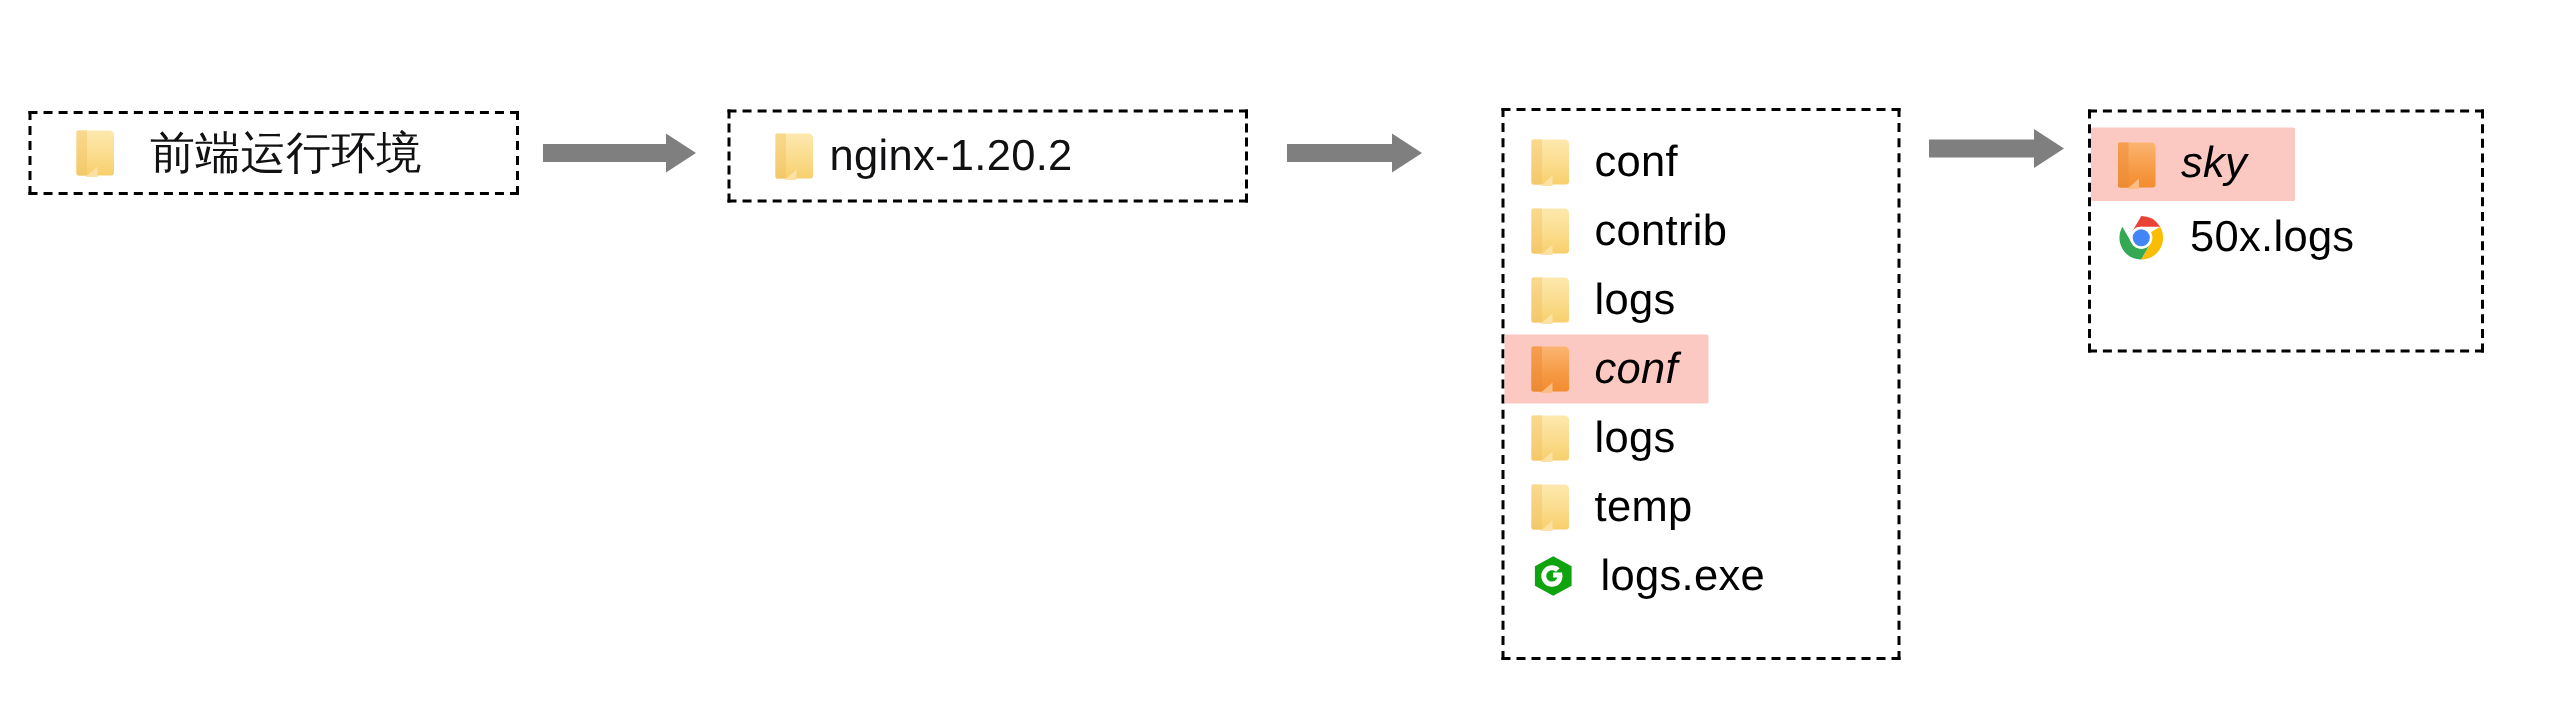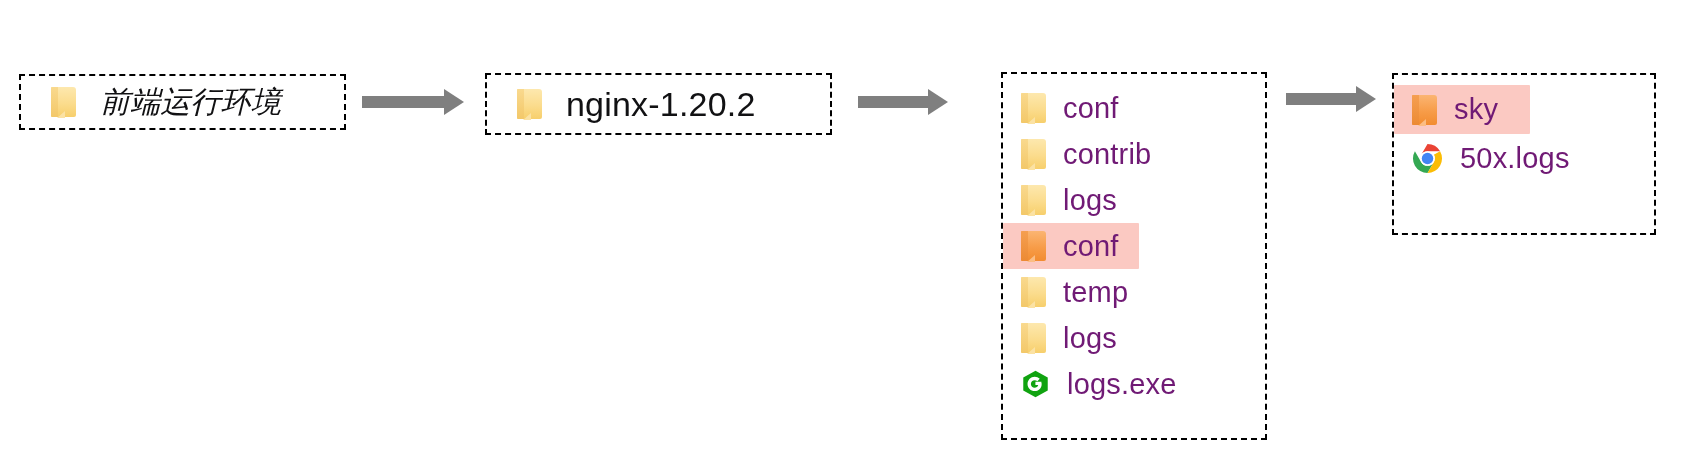--- a/index.html
+++ b/index.html
@@ -19,37 +19,37 @@
     inset: 0;
   }
 
   
   .box {
     position: absolute;
     border: 2px dashed #000000;
     box-sizing: border-box;
     background: transparent;
   }
-  #box-frontend   { left: 19px;   top: 74px;  width: 327px; height: 56px; font-style: italic; }
+  #box-frontend   { left: 19px;   top: 74px;  width: 327px; height: 56px; }
   #box-nginx      { left: 485px;  top: 73px;  width: 347px; height: 62px; }
   #box-nginxdir   { left: 1001px; top: 72px;  width: 266px; height: 368px; }
   #box-html       { left: 1392px; top: 73px;  width: 264px; height: 162px; }
 
   
   .single-row {
     position: absolute;
     left: 0; top: 0; right: 0; bottom: 0;
     display: flex;
     align-items: center;
     padding-left: 30px;
     box-sizing: border-box;
   }
   .single-row .label {
-    margin-left: 24px;
-    font-size: 34px;
+    margin-left: 11px;
+    font-size: 29px;
     color: #111113;
     white-space: nowrap;
     letter-spacing: .2px;
   }
   #box-frontend .label { font-size: 30px; margin-left: 24px; }
 
   
   .list {
     position: absolute;
     left: 0; top: 0; right: 0;
@@ -61,27 +61,28 @@
     align-items: center;
     height: 46px;
     padding-left: 18px;
     box-sizing: border-box;
     width: max-content;
     border-radius: 1px;
   }
   .row .label {
     margin-left: 17px;
     font-size: 29px;
-    color: #701a75;
+    color: #000000;
     white-space: nowrap;
     letter-spacing: .2px;
   }
   .row.highlight {
     background: #fbc9c2;
     padding-right: 20px;
+    font-style: italic;
   }
   #box-html .list { padding-top: 10px; }
   #box-html .row { height: 49px; }
   #box-html .row.highlight { padding-right: 32px; }
 
   
   .folder-icon {
     position: relative;
     width: 25px;
     height: 30px;
@@ -233,30 +234,30 @@
         </span>
         <span class="label">conf</span>
       </div>
 
       <div class="row">
         <span class="folder-icon">
           <span class="back"></span>
             <span class="spine"></span>
             <span class="flap"></span>
         </span>
+        <span class="label">logs</span>
+      </div>
+
+      <div class="row">
+        <span class="folder-icon">
+          <span class="back"></span>
+            <span class="spine"></span>
+            <span class="flap"></span>
+        </span>
         <span class="label">temp</span>
-      </div>
-
-      <div class="row">
-        <span class="folder-icon">
-          <span class="back"></span>
-            <span class="spine"></span>
-            <span class="flap"></span>
-        </span>
-        <span class="label">logs</span>
       </div>
 
       <div class="row">
         <svg class="nginx-icon" viewBox="0 0 32 32">
           <polygon points="16,1.5 29.5,8.8 29.5,23.2 16,30.5 2.5,23.2 2.5,8.8" fill="#10a310"></polygon>
           <path d="M22.5 13.5 h-6.6 v3.6 h3.1 c-0.45 2.0 -2.1 3.0 -3.9 3.0
                    c-2.3 0 -4.2 -1.85 -4.2 -4.15 c0 -2.3 1.85 -4.2 4.2 -4.2
                    c1.15 0 2.2 0.45 2.95 1.15 l2.65 -2.65
                    c-1.5 -1.35 -3.45 -2.2 -5.6 -2.2 c-4.35 0 -7.9 3.55 -7.9 7.9
                    c0 4.35 3.5 7.9 7.9 7.9 c4.1 0 7.7 -2.8 7.7 -7.9

